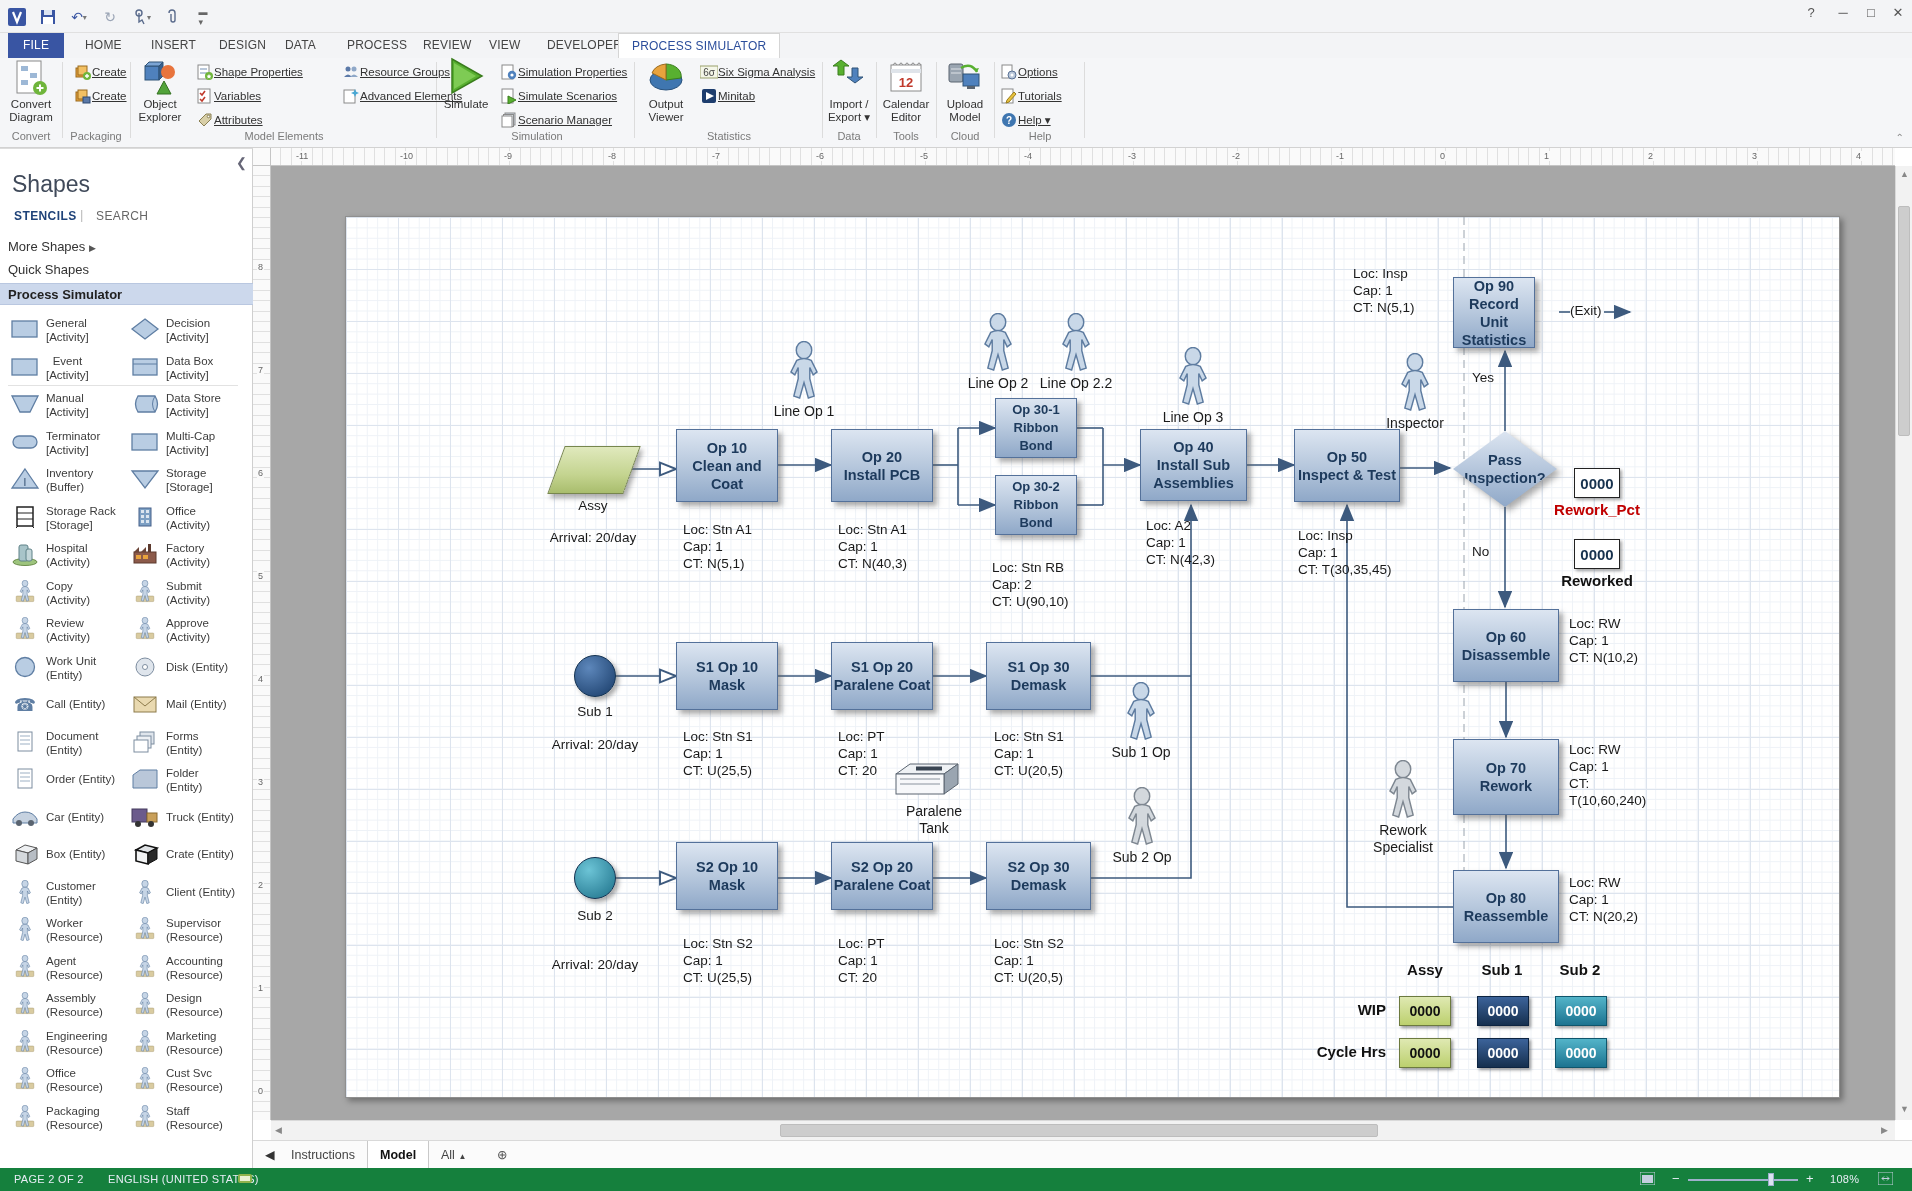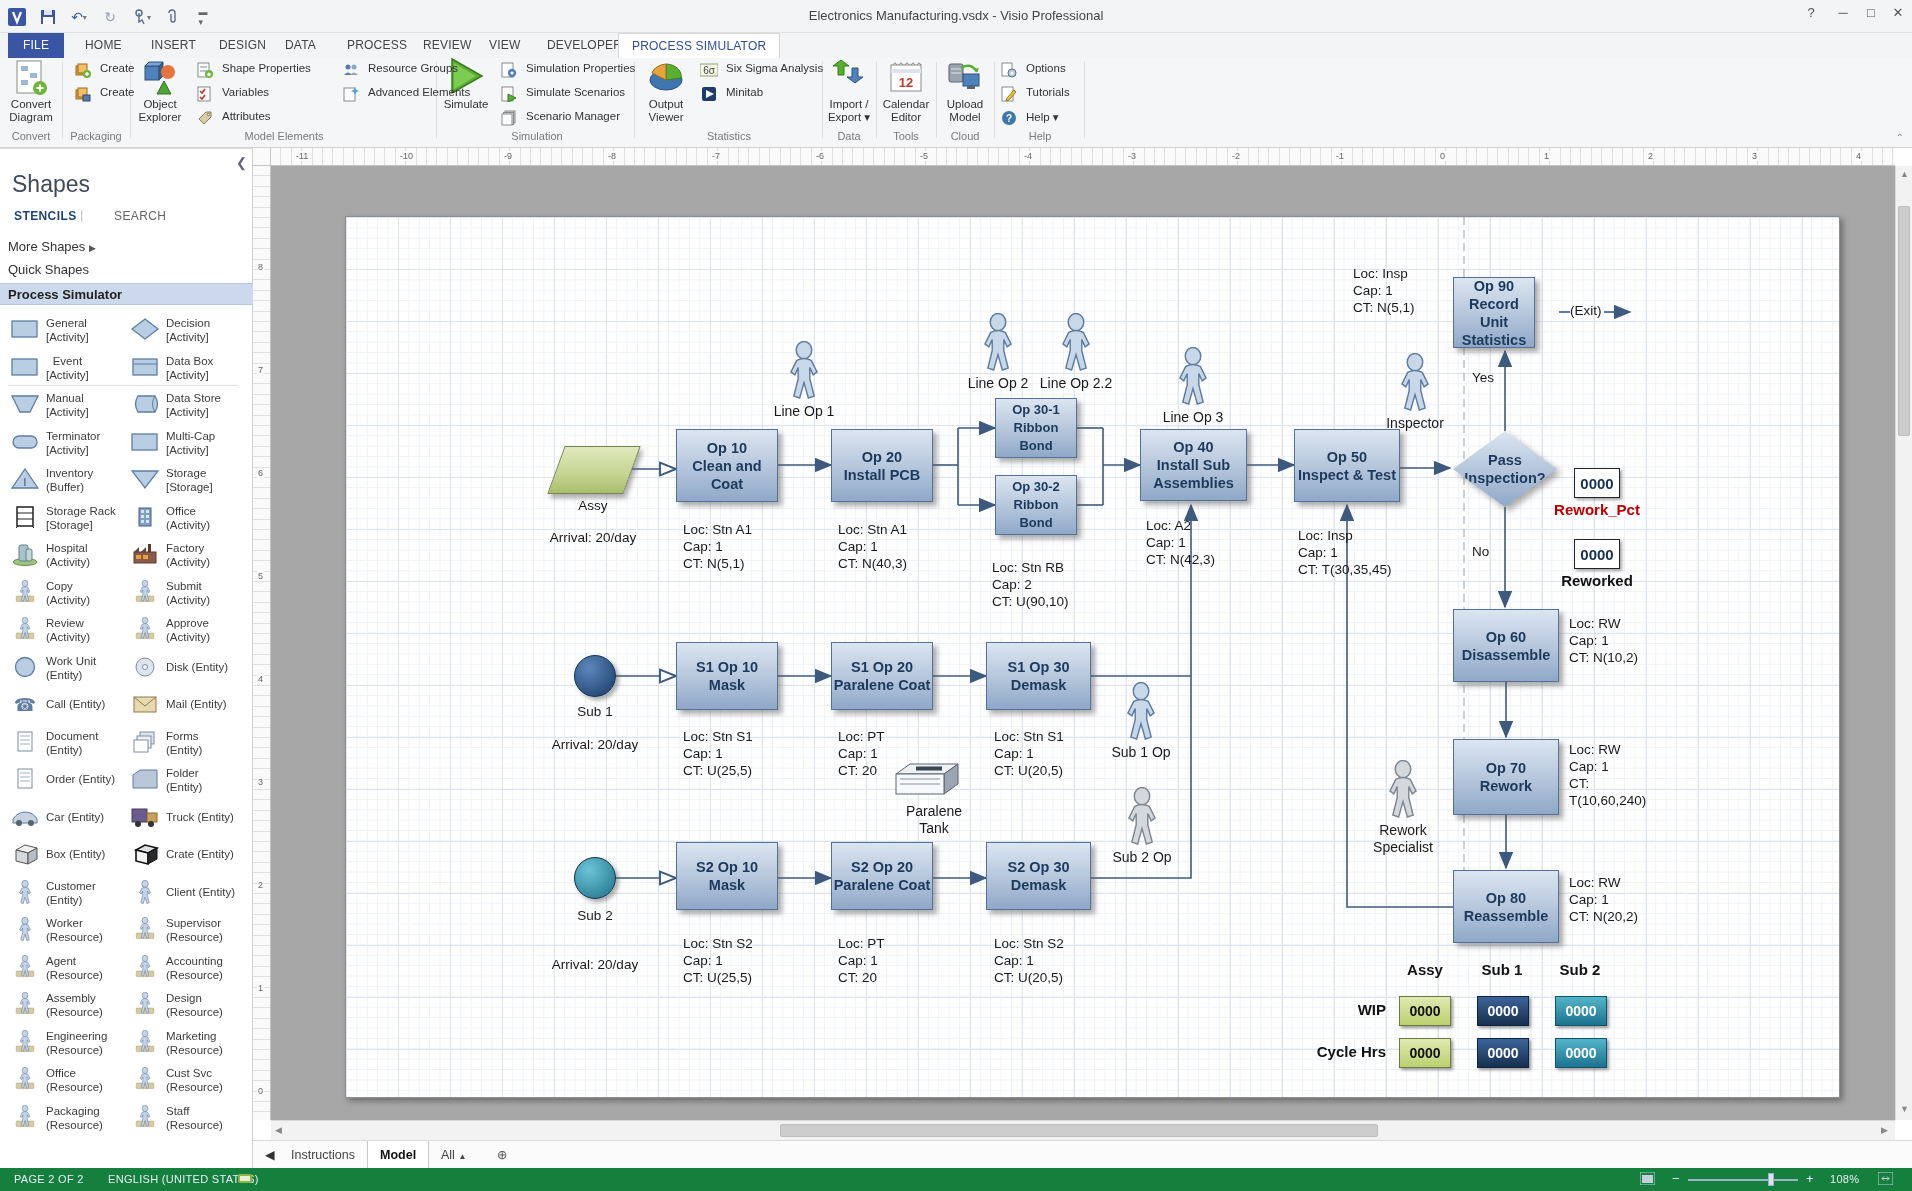--- a/index.html
+++ b/index.html
@@ -17,28 +17,28 @@
   .rtab{position:absolute;top:0;height:25px;line-height:25px;padding:0 13px;font-size:12px;color:#444;letter-spacing:.2px;}
   .rtab.file{background:#3955a3;color:#fff;padding:0 15px;}
   .rtab.active{background:#fff;color:#2b4d9b;border:1px solid #d5d5d5;border-bottom:none;}
   
   .ribbon{left:0;top:58px;width:1912px;height:90px;background:#f5f6f8;border-bottom:1px solid #d2d2d2;}
   .rsep{position:absolute;top:4px;width:1px;height:76px;background:#dcdcdc;}
   .rgl{position:absolute;top:72px;font-size:11px;color:#7a7a7a;text-align:center;width:110px;margin-left:-55px;}
   .rbig{position:absolute;top:0;width:62px;margin-left:-31px;text-align:center;font-size:11.5px;color:#333;}
   .rbig .ric{height:38px;display:flex;align-items:flex-end;justify-content:center;}
   .rbig .rtx{line-height:13px;margin-top:2px;}
-  .rsm{position:absolute;height:20px;display:flex;gap:8px;font-size:11.5px;color:#333;white-space:nowrap;}
+  .rsm{position:absolute;height:20px;display:flex;align-items:center;gap:0;font-size:11.5px;color:#333;white-space:nowrap;text-decoration:underline;}
   .collapse{right:8px;top:74px;font-size:10px;color:#888;}
   
   .panel{left:0;top:148px;width:253px;height:1020px;background:#fff;border-right:1px solid #cfcfcf;border-top:1px solid #dcdcdc;}
   .ptitle{left:12px;top:22px;font-size:23px;color:#404a5a;}
   .ptab1{left:14px;top:60px;font-size:12px;font-weight:bold;color:#1f4379;letter-spacing:.4px;}
   .ptabsep{left:80px;top:58px;color:#bbb;font-size:13px;}
-  .ptab2{left:96px;top:60px;font-size:12px;color:#666;letter-spacing:.4px;margin-left:18px;}
+  .ptab2{left:96px;top:60px;font-size:12px;color:#666;letter-spacing:.4px;}
   .prow{left:8px;font-size:13px;color:#333;}
   .pchev{left:236px;top:6px;color:#667;font-size:13px;}
   .stencilsel{left:0px;top:134px;width:253px;height:22px;background:#ccd8ec;border-top:1px solid #b9c7e0;border-bottom:1px solid #b9c7e0;}
   .stencilsel span{position:absolute;left:8px;top:3px;font-size:13px;font-weight:bold;color:#222;}
   .shlist{left:0;top:160px;width:253px;height:860px;overflow:hidden;}
   .shitem{position:absolute;width:118px;height:36px;}
   .shico{position:absolute;left:0;top:2px;width:34px;height:28px;display:flex;align-items:center;justify-content:center;}
   .shlab{position:absolute;left:38px;top:0;font-size:11.5px;color:#3c3c3c;line-height:14px;}
   .shdiv{position:absolute;left:8px;width:230px;height:1px;background:#e2e2e2;}
   
@@ -126,21 +126,20 @@
         </svg>
         <small style="font-size:8px;color:#777;">▾</small>
       </span>
     <span class="qi">
       <svg width="14" height="16">
           <path d="M4 4 a3 3 0 0 1 6 0 v7 a2 2 0 0 1 -4 0 v-6" fill="none" stroke="#5a6b8c" stroke-width="1.4"></path>
         </svg>
       </span>
     <span class="qi" style="color:#666;font-size:9px;">▬<br>▾</span>
   </div>
-  <div class="abs wtitle">Electronics Manufacturing.vsdx - Visio Professional</div>
   <div class="abs winbtn" style="left:1796px;">?</div>
   <div class="abs winbtn" style="left:1828px;">─</div>
   <div class="abs winbtn" style="left:1856px;">□</div>
   <div class="abs winbtn" style="left:1884px;width:28px;">✕</div>
 
   <div class="abs tabsrow" id="tabsrow">
       <div class="rtab file" style="left: 8px;">FILE</div>
       <div class="rtab" style="left: 72px;">HOME</div>
       <div class="rtab" style="left: 138px;">INSERT</div>
       <div class="rtab" style="left: 206px;">DESIGN</div>

